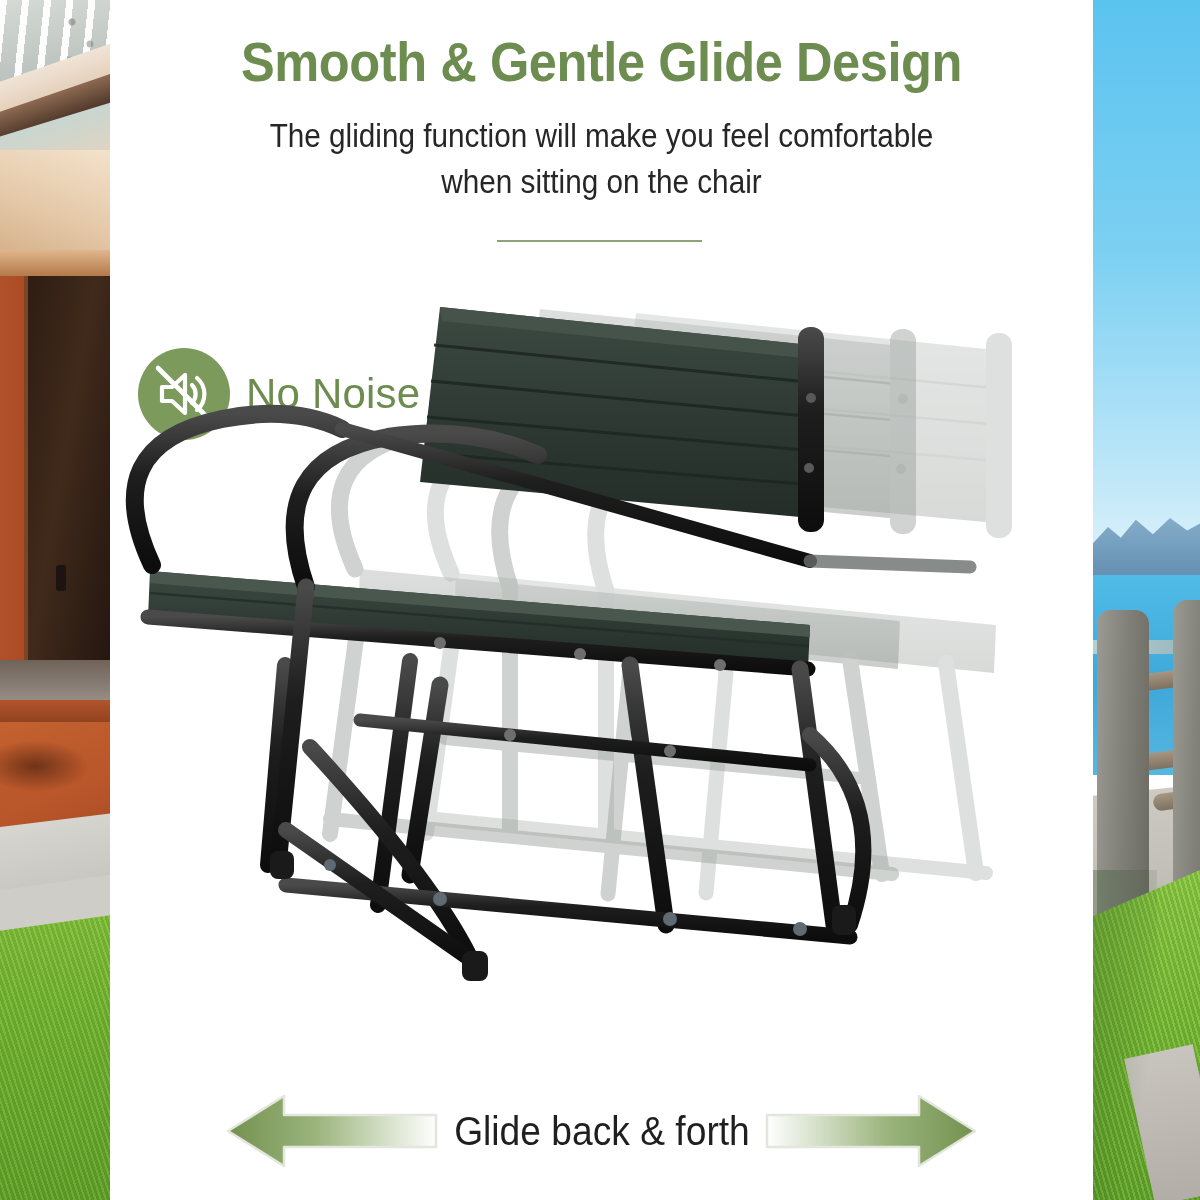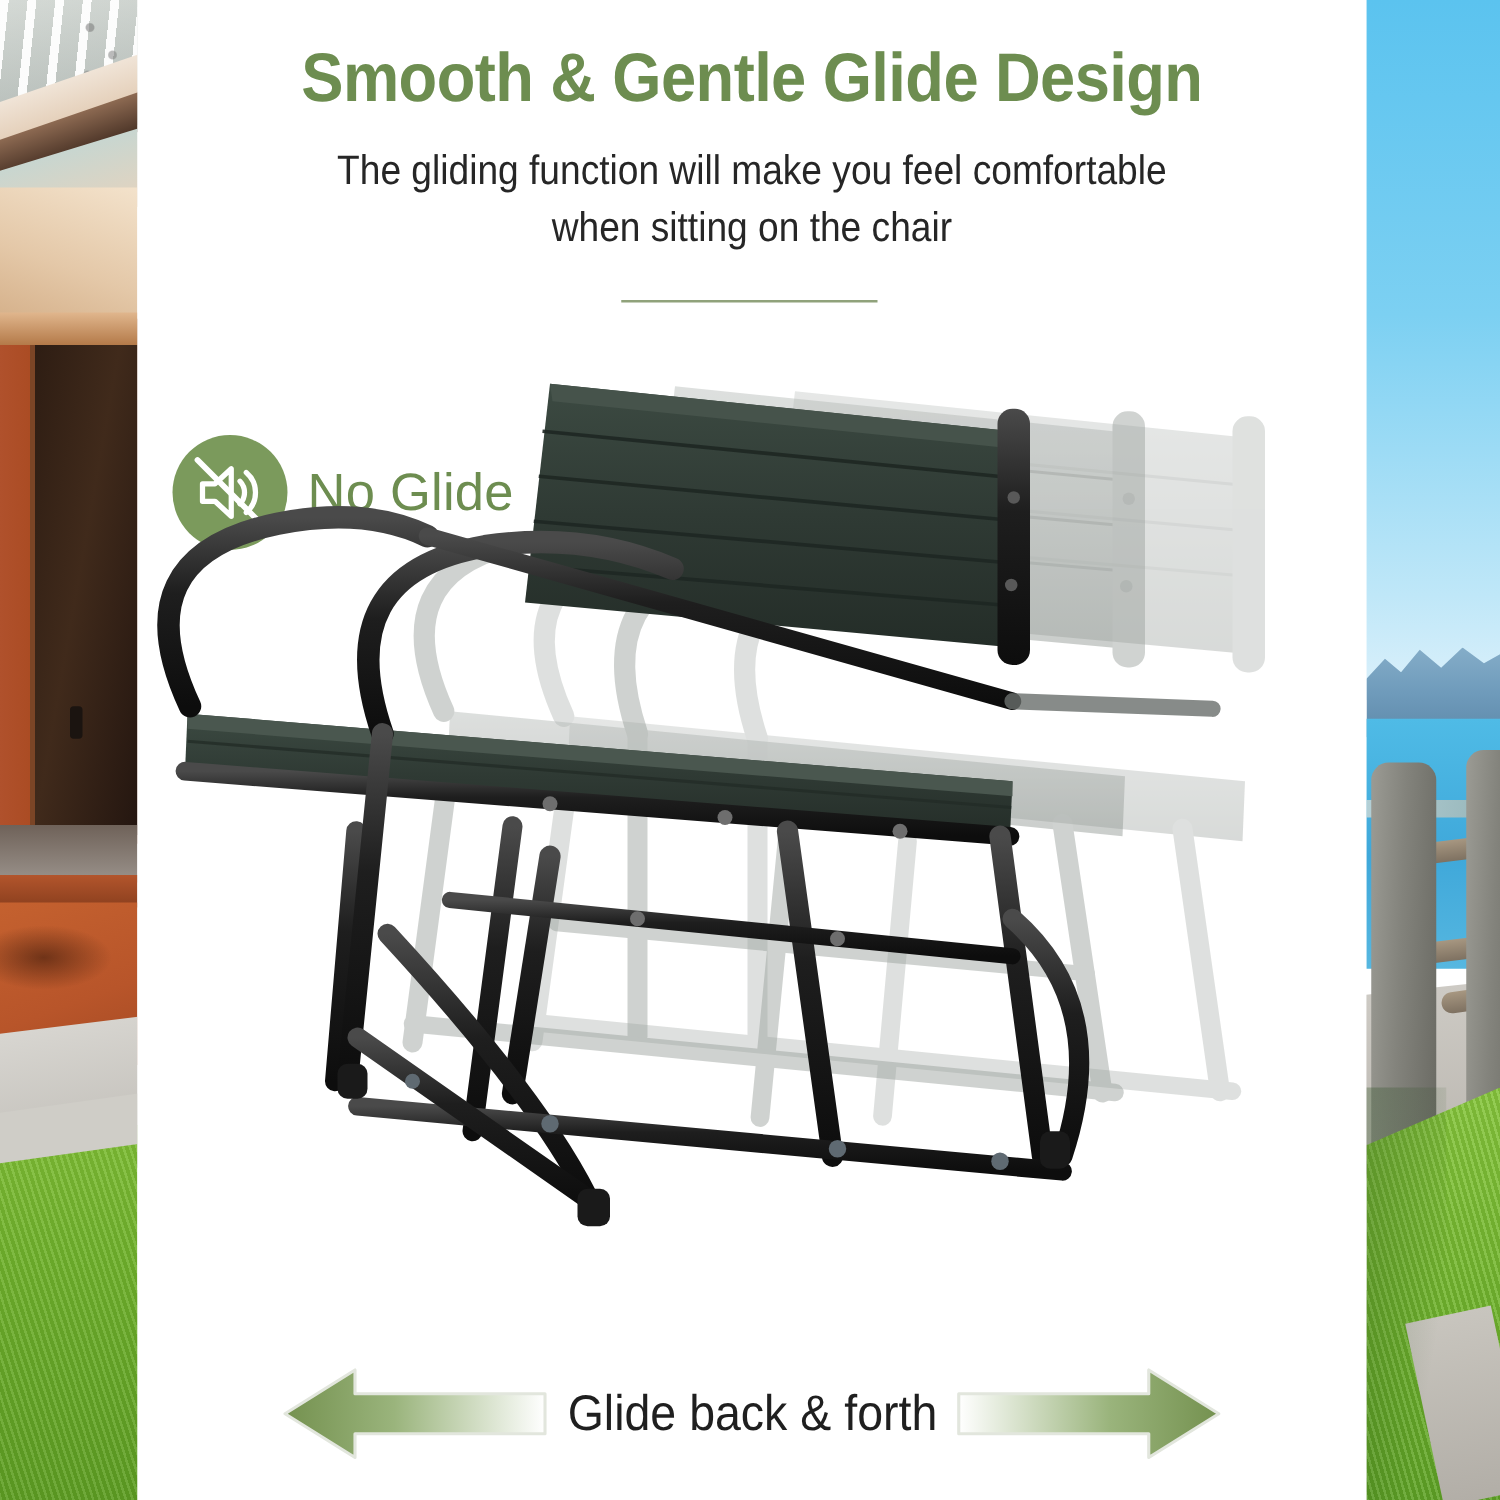--- a/index.html
+++ b/index.html
@@ -218,21 +218,21 @@
 
     <div class="badge">
       <div class="badge-circle">
         <svg width="64" height="64" viewBox="0 0 64 64">
           <path d="M10 25 H20 L33 13 V51 L20 39 H10 Z" fill="none" stroke="#ffffff" stroke-width="4.2" stroke-linejoin="round"></path>
           <path d="M40 23 a13 13 0 0 1 0 18" fill="none" stroke="#ffffff" stroke-width="4.2" stroke-linecap="round"></path>
           <path d="M45 16 a21 21 0 0 1 0 32" fill="none" stroke="#ffffff" stroke-width="4.2" stroke-linecap="round"></path>
           <line x1="6" y1="6" x2="58" y2="58" stroke="#ffffff" stroke-width="4.6" stroke-linecap="round"></line>
         </svg>
       </div>
-      <div class="badge-label">No Glide</div>
+      <div class="badge-label">No Noise</div>
     </div>
 
     <div id="chair-area">
       <svg id="chair-svg" viewBox="0 0 983 800">
         <defs>
           <linearGradient id="slatG" x1="0" y1="0" x2="0" y2="1">
             <stop offset="0%" stop-color="#3c4a42"></stop>
             <stop offset="50%" stop-color="#2f3a34"></stop>
             <stop offset="100%" stop-color="#242d28"></stop>
           </linearGradient>

